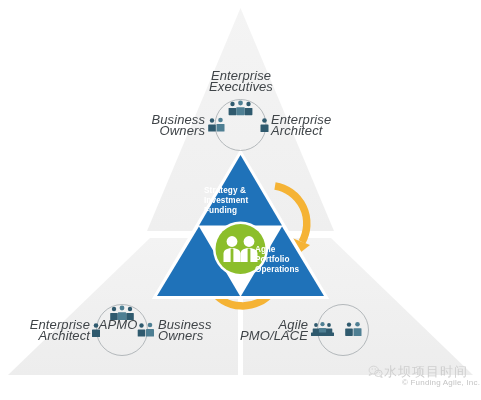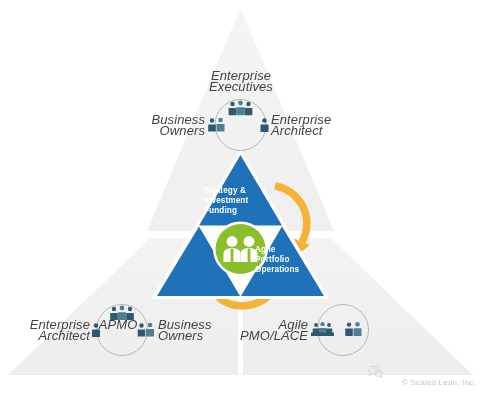--- a/index.html
+++ b/index.html
@@ -266,16 +266,17 @@
     <ellipse cx="7.5" cy="7" rx="6.4" ry="5.4" fill="none" stroke="#d2d2d2" stroke-width="1.3"></ellipse>
     <path d="M3 11.5 L1.2 14.4 L4.8 13" fill="none" stroke="#d2d2d2" stroke-width="1.3"></path>
     <ellipse cx="14" cy="11.5" rx="5.2" ry="4.4" fill="none" stroke="#d2d2d2" stroke-width="1.3"></ellipse>
     <path d="M18 15 L19.3 17.2 L16.4 16.2" fill="none" stroke="#d2d2d2" stroke-width="1.3"></path>
     <circle cx="5.4" cy="5.6" r="0.95" fill="#d2d2d2"></circle>
     <circle cx="9.6" cy="5.6" r="0.95" fill="#d2d2d2"></circle>
     <circle cx="12.2" cy="10.2" r="0.8" fill="#d2d2d2"></circle>
     <circle cx="15.8" cy="10.2" r="0.8" fill="#d2d2d2"></circle>
   </svg>
 
-
-  <div class="wm" id="wm-copy">© Scaled Lean, Inc.</div>
+  <div class="wm" id="wm-cn">水坝项目时间</div>
+
+  <div class="wm" id="wm-copy">© Funding Agile, Inc.</div>
 
 </div>
 
 </body></html>

